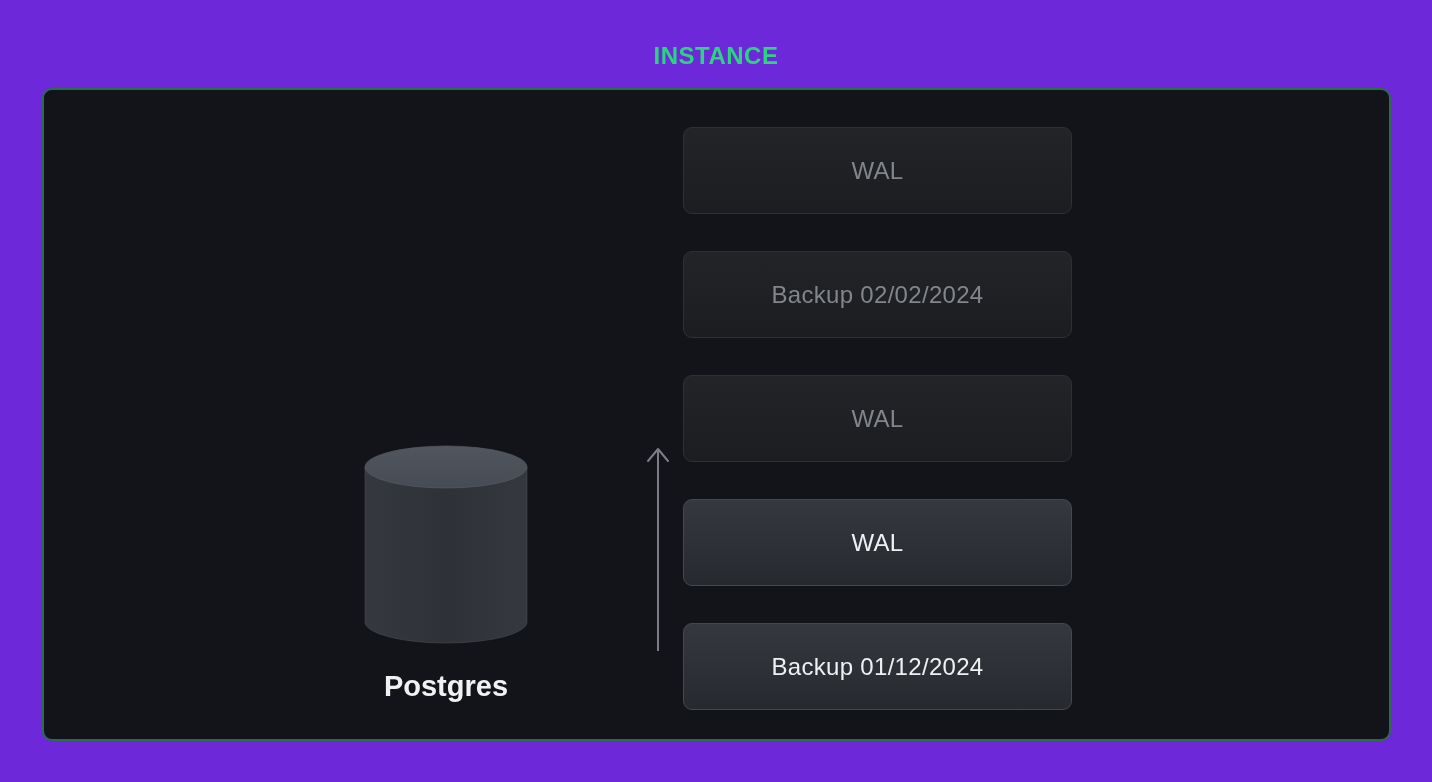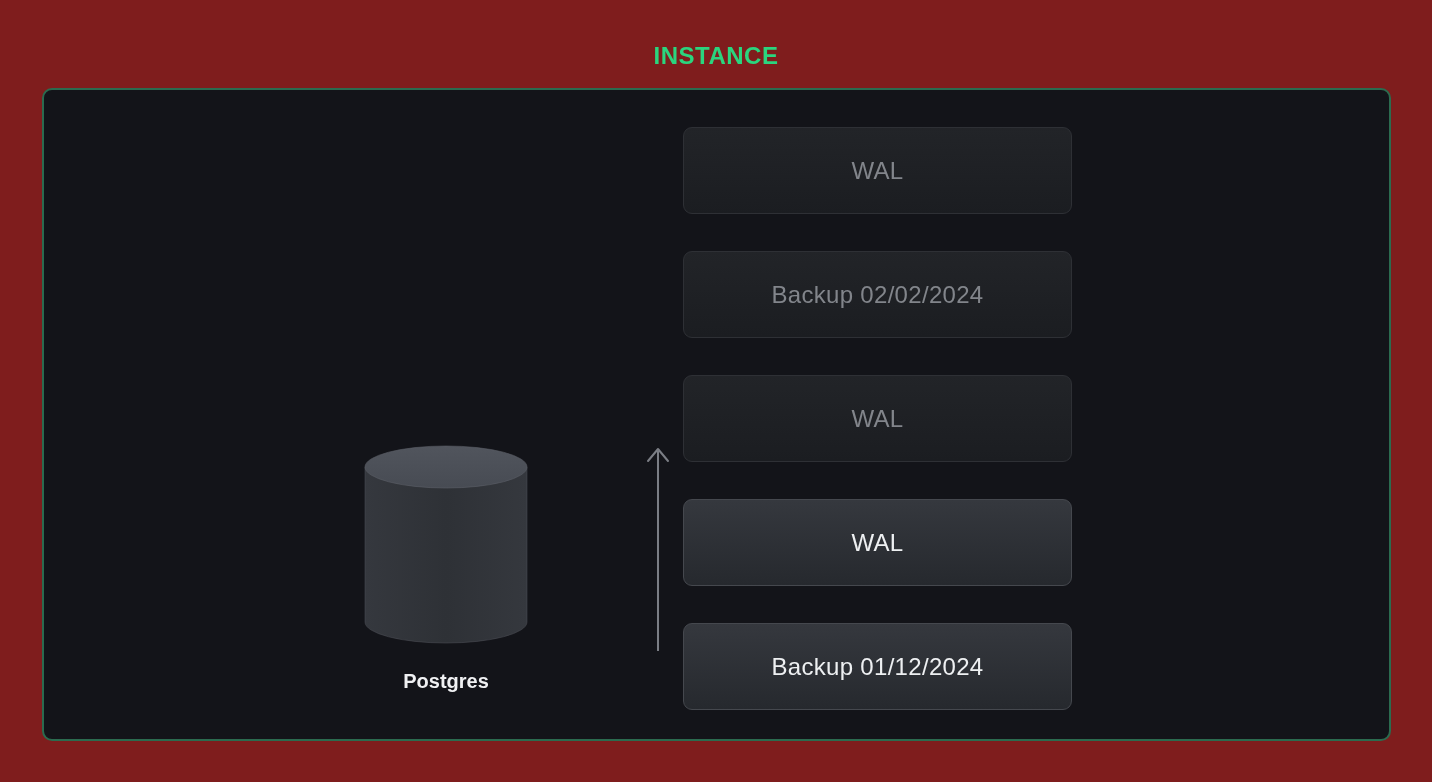--- a/index.html
+++ b/index.html
@@ -3,21 +3,21 @@
 <meta charset="utf-8">
 <style>
   * { margin: 0; padding: 0; box-sizing: border-box; }
   html, body { background: #0a0b0d; }
   body { font-family: "Liberation Sans", sans-serif; }
 
   .stage {
     position: relative;
     width: 1432px;
     height: 782px;
-    background: #7f1d1d;
+    background: #6d28d9;
     overflow: hidden;
   }
 
   .diagram-title {
     position: absolute;
     top: 42px;
     left: 0;
     width: 100%;
     text-align: center;
     color: #2bd57e;
@@ -43,21 +43,21 @@
     top: 354px;   
     width: 166px;
     height: 202px;
   }
 
   .db-label, .archive-label {
     position: absolute;
     top: 580px;   
     text-align: center;
     color: #f0f1f3;
-    font-size: 20px;
+    font-size: 29px;
     font-weight: 600;
   }
   .db-label { left: 302px; width: 200px; }       
   .archive-label { left: 639px; width: 388px; }  
 
   .arrow-wrap {
     position: absolute;
     left: 600px;  
     top: 355px;   
     width: 28px;

